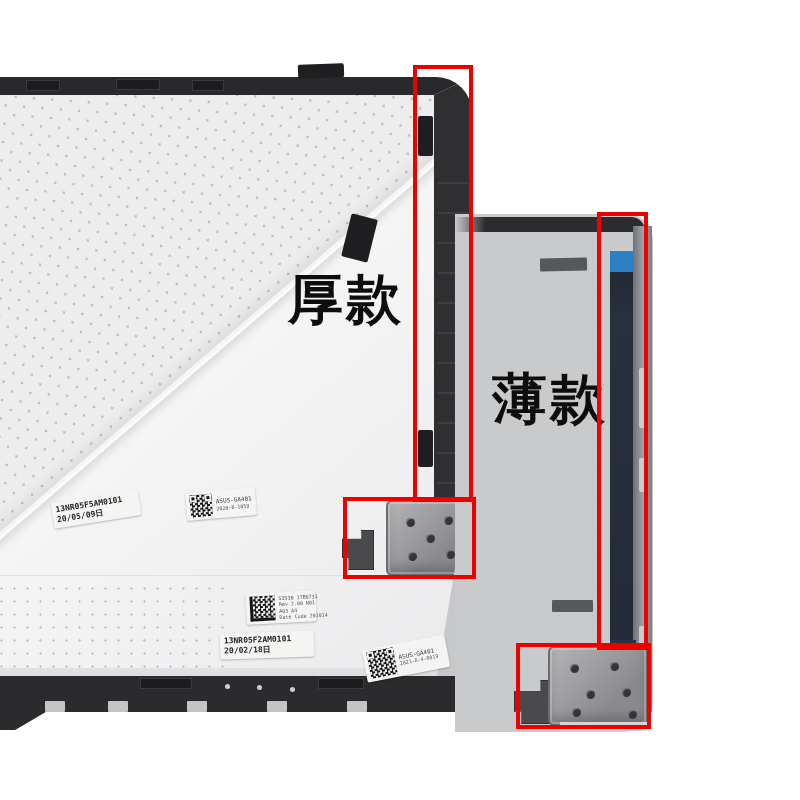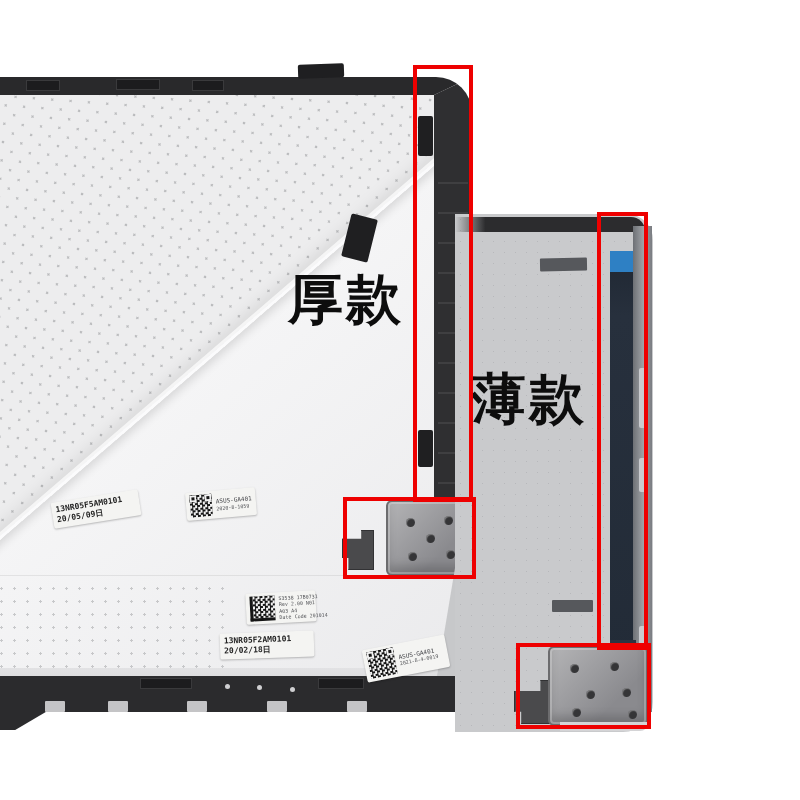--- a/index.html
+++ b/index.html
@@ -198,20 +198,20 @@
 
   <div class="abs sticker" style="left:364px;top:642px;width:84px;transform:rotate(-11deg);">
     <span class="qr" style="width:27px;height:27px;"></span>
     <div class="col">
       <span class="tiny" style="font-size:6px;color:#46474b;">ASUS-GA401</span>
       <span class="tiny">2021-8-4-0019</span>
     </div>
   </div>
 
   <div class="cn-label" style="left:288px;top:272px;">厚款</div>
-  <div class="cn-label" style="left:471px;top:372px;">薄款</div>
+  <div class="cn-label" style="left:492px;top:372px;">薄款</div>
 
   <div class="redbox" style="left:413px;top:65px;width:60px;height:437px;"></div>
   <div class="redbox" style="left:343px;top:497px;width:133px;height:82px;"></div>
   <div class="redbox" style="left:597px;top:212px;width:51px;height:438px;"></div>
   <div class="redbox" style="left:516px;top:643px;width:135px;height:86px;"></div>
 
 </div>
 
 </body></html>

